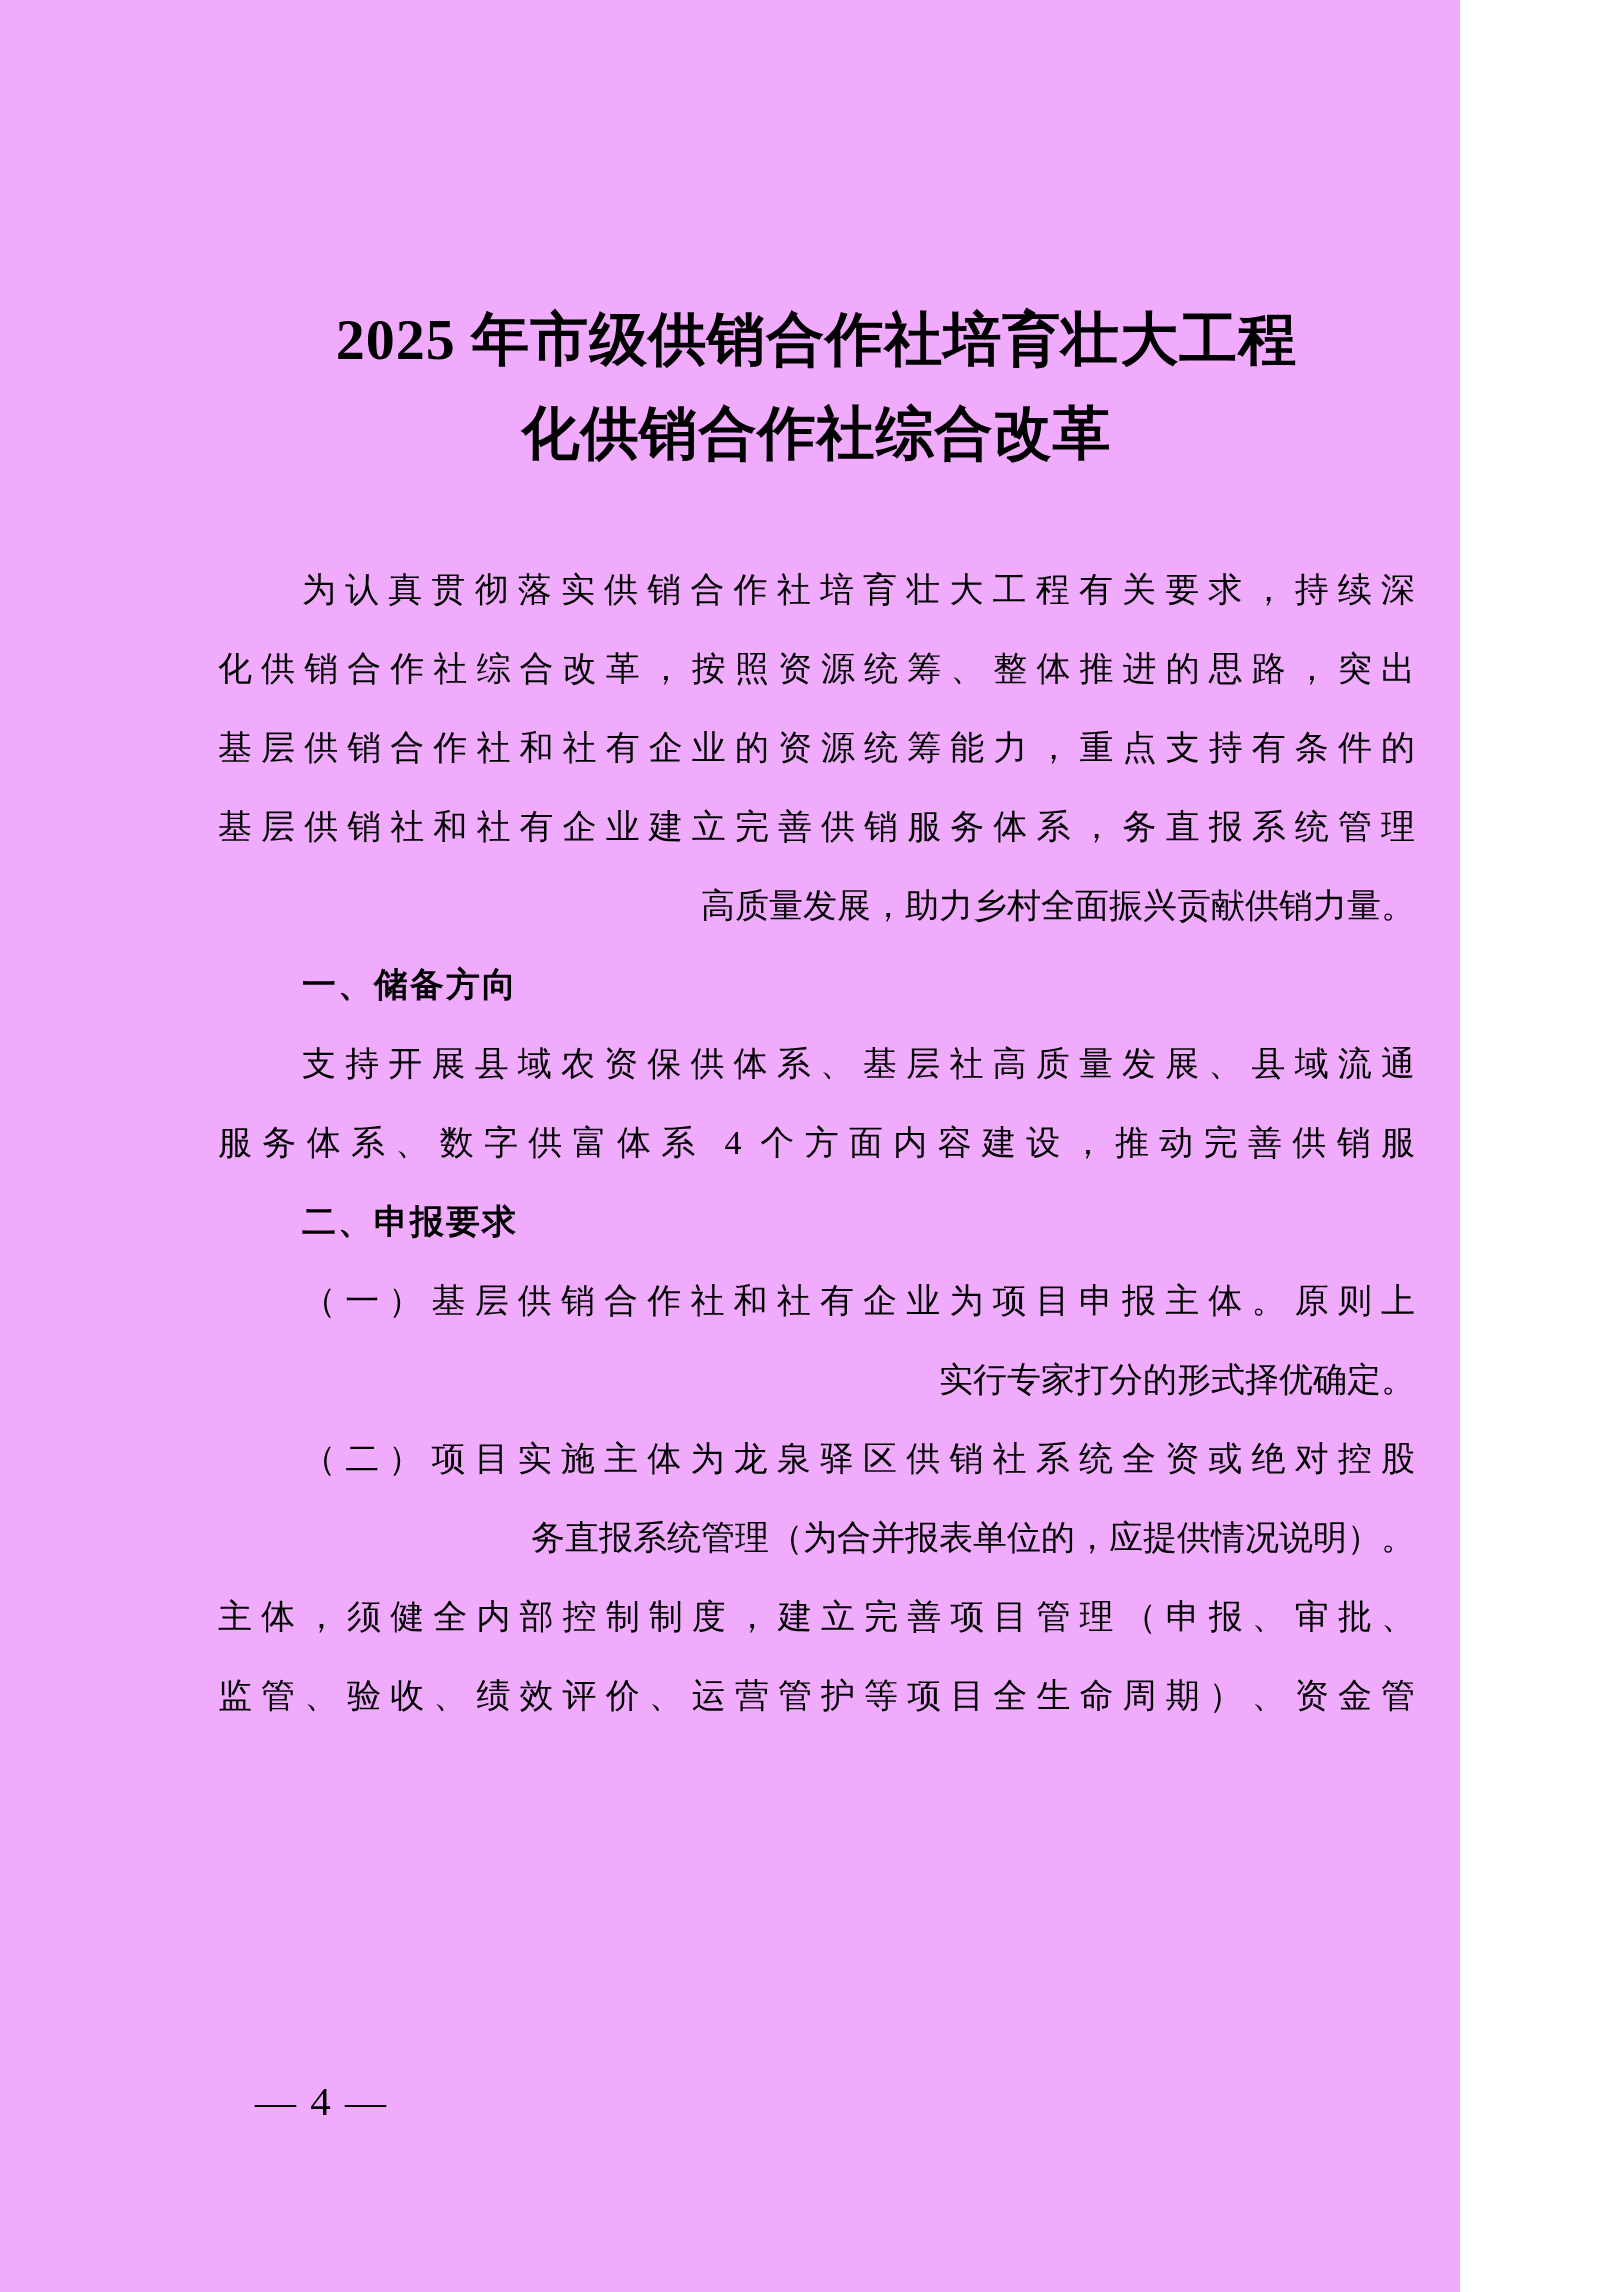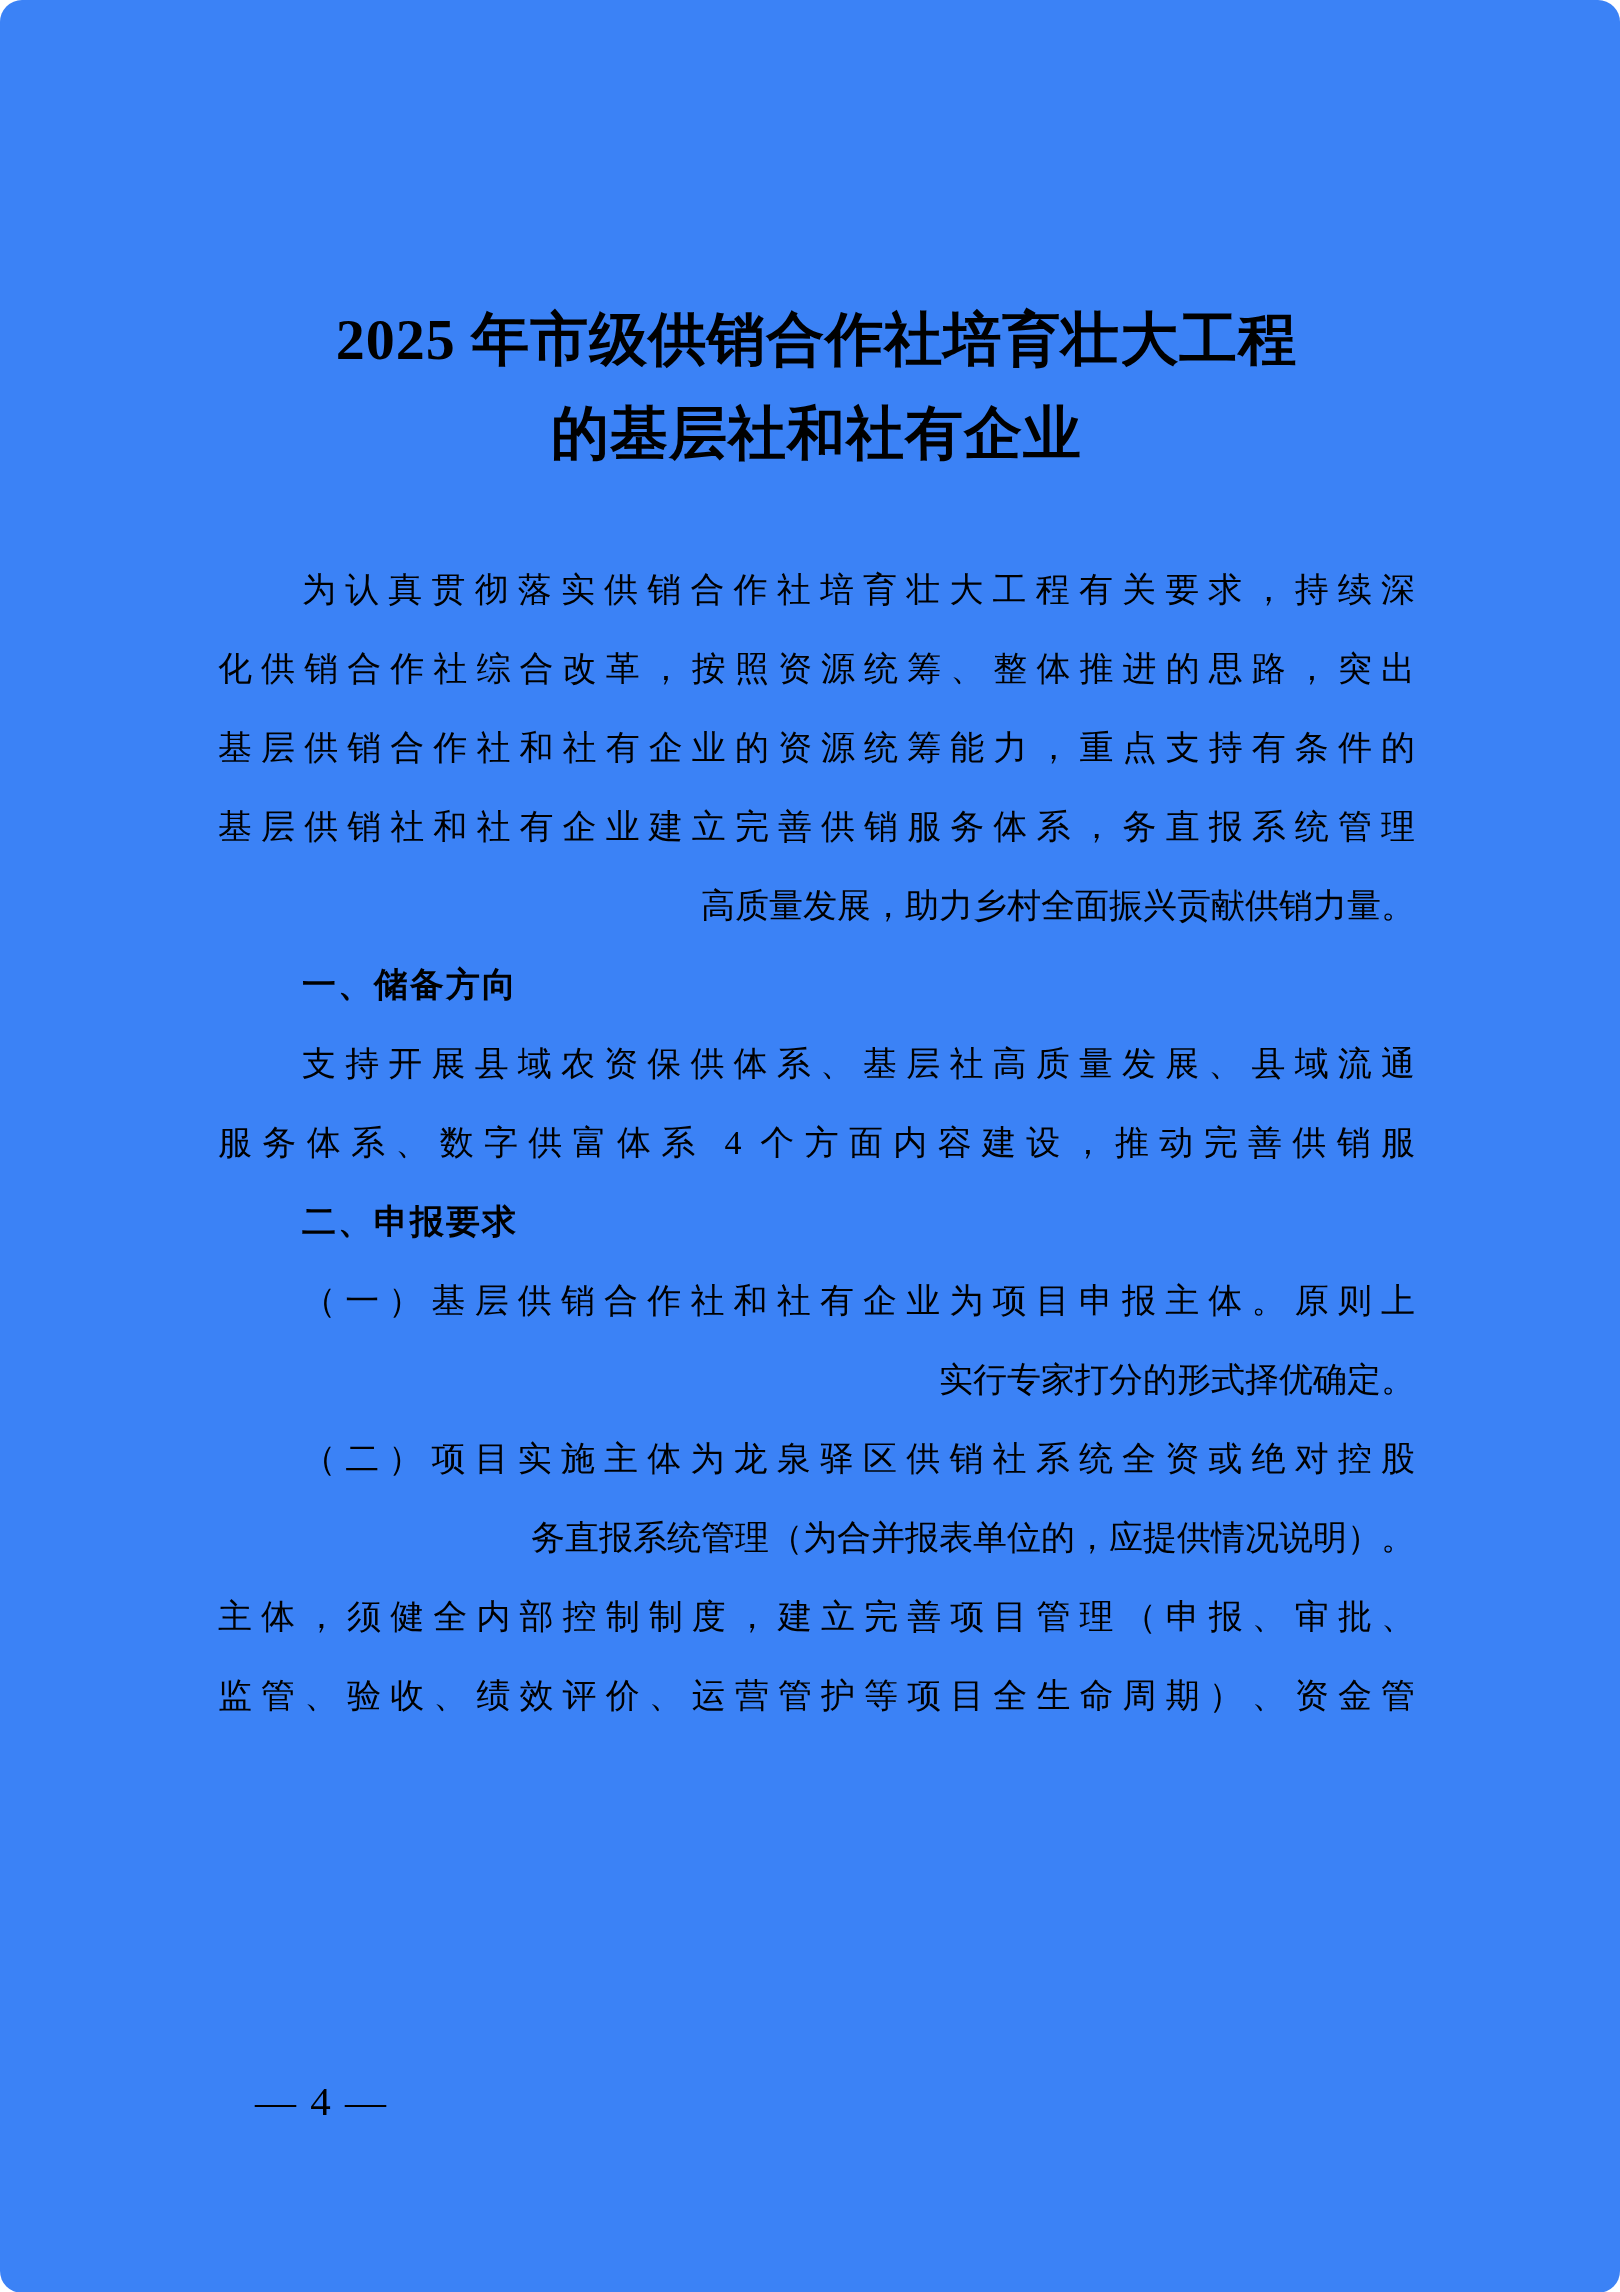--- a/index.html
+++ b/index.html
@@ -2,27 +2,26 @@
 <html><head>
 <meta charset="utf-8">
 <style>
   html, body {
     margin: 0;
     padding: 0;
     background: #ffffff;
   }
   .page {
     position: relative;
-    width: 1620px;
+    width: 1460px;
     height: 2293px;
-    background: #3b82f6;
+    background: #f0abfc;
     color: #000000;
     overflow: hidden;
     font-family: "Liberation Serif", "DejaVu Serif", serif;
-    border-radius: 22px;
   }
   .doc-title {
     position: absolute;
     top: 293px;
     left: 218px;
     width: 1197px;
     text-align: center;
     font-family: "Liberation Serif", "DejaVu Serif", serif;
     font-weight: bold;
     font-size: 58px;
@@ -72,21 +71,21 @@
     letter-spacing: 2px;
   }
 </style>
 </head>
 <body>
 
 <div class="page">
 
   <div class="doc-title">
     <div>2025 年市级供销合作社培育壮大工程</div>
-    <div>的基层社和社有企业</div>
+    <div>化供销合作社综合改革</div>
   </div>
 
   <div class="doc-body">
 
     <div class="ln j first">为认真贯彻落实供销合作社培育壮大工程有关要求，持续深</div>
     <div class="ln j">化供销合作社综合改革，按照资源统筹、整体推进的思路，突出</div>
     <div class="ln j">基层供销合作社和社有企业的资源统筹能力，重点支持有条件的</div>
     <div class="ln j">基层供销社和社有企业建立完善供销服务体系，务直报系统管理</div>
     <div class="ln last">高质量发展，助力乡村全面振兴贡献供销力量。</div>
 

